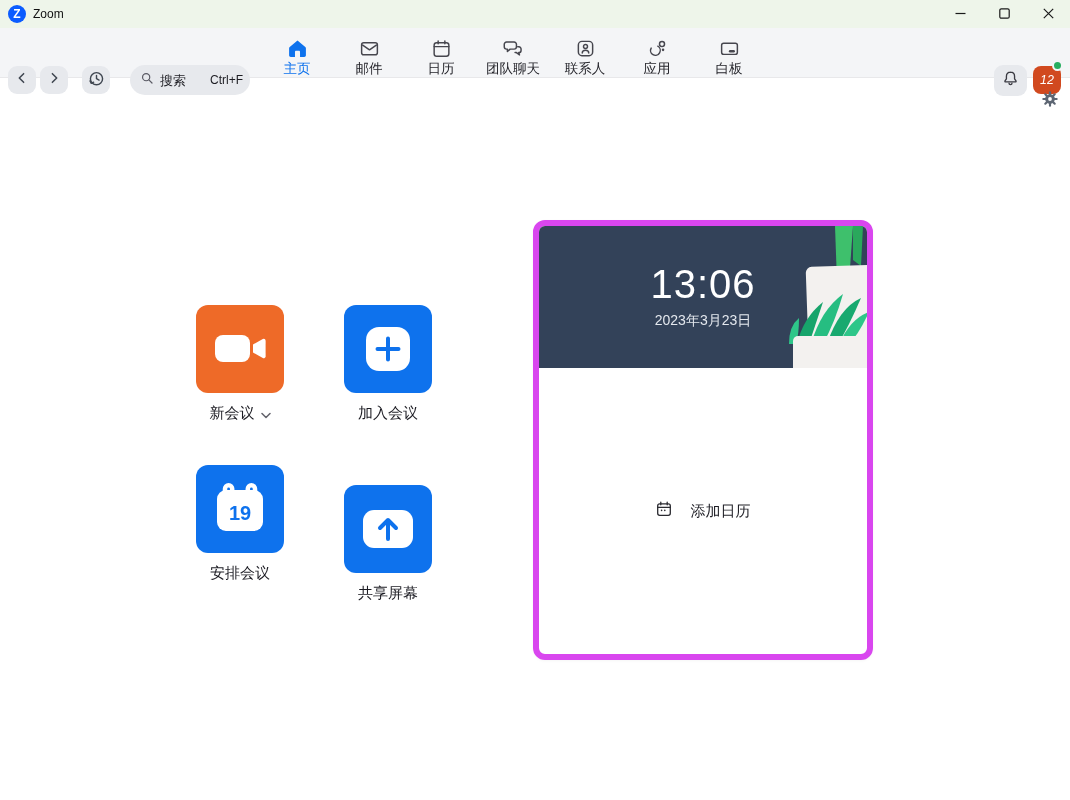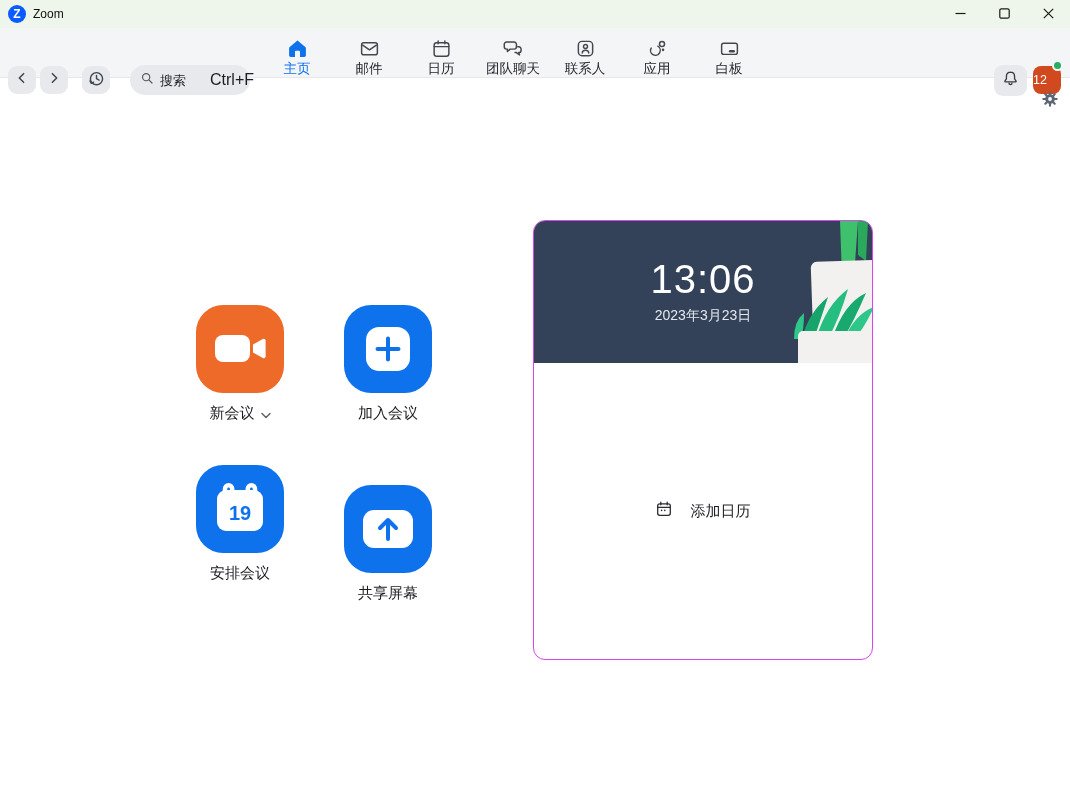--- a/index.html
+++ b/index.html
@@ -24,54 +24,54 @@
   .tool-btn { position:absolute; top:38px; width:28px; height:28px; border-radius:9px; background:#e7e9ed;
               display:flex; align-items:center; justify-content:center; cursor:pointer; }
   .tool-btn svg { stroke:#3f4650; fill:none; stroke-width:1.7; stroke-linecap:round; stroke-linejoin:round; }
   .btn-back { left:8px; } .btn-fwd { left:40px; } .btn-history { left:82px; }
   .searchbox { position:absolute; left:130px; top:37px; width:120px; height:30px; border-radius:15px;
                background:#e7e9ed; display:flex; align-items:center; padding:0 11px 0 10px; cursor:text; }
   .searchbox svg { flex:0 0 auto; }
   .searchbox input { border:none; background:transparent; outline:none; width:50px; margin-left:5px;
                      font-size:13px; color:#737373; font-family:inherit; }
   .searchbox input::placeholder { color:#1c1c22; opacity:1; }
-  .search-shortcut { margin-left:auto; font-size:16px; color:#1c1c22; }
+  .search-shortcut { margin-left:auto; font-size:12px; color:#1c1c22; }
 
   .nav-tabs { position:absolute; left:261px; top:0; height:50px; display:flex; }
   .tab { width:72px; height:50px; display:flex; flex-direction:column; align-items:center;
          justify-content:flex-end; padding-top:7px; cursor:pointer; }
   .tab .tab-icon { height:21px; display:flex; align-items:center; justify-content:center; }
   .tab .tab-icon svg { stroke:#46464e; fill:none; stroke-width:1.4; stroke-linecap:round; stroke-linejoin:round; }
   .tab .tab-label { font-size:13.5px; color:#25252b; margin-top:1px; white-space:nowrap; }
   .tab.active .tab-label { color:#0E72ED; }
 
   .btn-bell { position:absolute; left:994px; top:37px; width:33px; height:31px; border-radius:9px;
               background:#e7e9ed; display:flex; align-items:center; justify-content:center; cursor:pointer; }
   .btn-bell svg { stroke:#3a3a42; fill:none; stroke-width:1.4; stroke-linecap:round; stroke-linejoin:round; }
   .avatar { position:absolute; left:1033px; top:38px; width:28px; height:28px; border-radius:8px;
             background:#d1491f; color:#fff; font-size:12.5px; display:flex; align-items:center;
-            justify-content:flex-start; cursor:pointer; }
+            justify-content:center; cursor:pointer;font-style:italic; }
   .presence-dot { position:absolute; left:1052px; top:32px; width:11px; height:11px; border-radius:50%;
                   background:#27ae60; border:2px solid #f4f5f7; }
 
   .settings-btn { position:absolute; left:1041px; top:90px; width:18px; height:18px; cursor:pointer; }
 
   
   .action { position:absolute; width:88px; text-align:center; cursor:pointer; }
-  .tile { width:88px; height:88px; border-radius:27px; position:relative; }
+  .tile { width:88px; height:88px; border-radius:12px; position:relative; }
   .tile.orange { background:#ee6a28; }
   .tile.blue { background:#0E72ED; }
   .action-label-row { margin-top:11px; display:flex; align-items:center; justify-content:center; gap:6px; }
   .action-label { font-size:15px; color:#1b1b22; white-space:nowrap; }
   .cal-day { position:absolute; left:0; right:0; top:37px; text-align:center;
              font-size:20px; font-weight:bold; color:#0E72ED; }
 
   
   .widget { position:absolute; left:533px; top:220px; width:340px; height:440px; border-radius:12px;
-            border:1px solid #d946ef; background:#fff; box-shadow:0 1px 3px rgba(0,0,0,0.04);
+            border:6px solid #d946ef; background:#fff; box-shadow:0 1px 3px rgba(0,0,0,0.04);
             overflow:hidden; display:flex; flex-direction:column; }
   .widget-header { position:relative; height:142px; background:#334259; flex:0 0 auto;
                    display:flex; flex-direction:column; align-items:center; justify-content:center; }
   .plant { position:absolute; right:0; top:0; height:142px; }
   .clock-time { position:relative; font-size:40px; color:#fff; letter-spacing:1px; line-height:1; }
   .clock-date { position:relative; font-size:14px; color:#e4e8ee; margin-top:8px; }
   .widget-body { flex:1; display:flex; align-items:center; justify-content:center; }
   .add-calendar { display:flex; align-items:center; gap:19px; cursor:pointer; }
   .add-calendar svg { stroke:#2a2a30; fill:none; stroke-width:1.3; stroke-linecap:round; }
   .add-calendar-label { font-size:15px; color:#1d1d24; }

